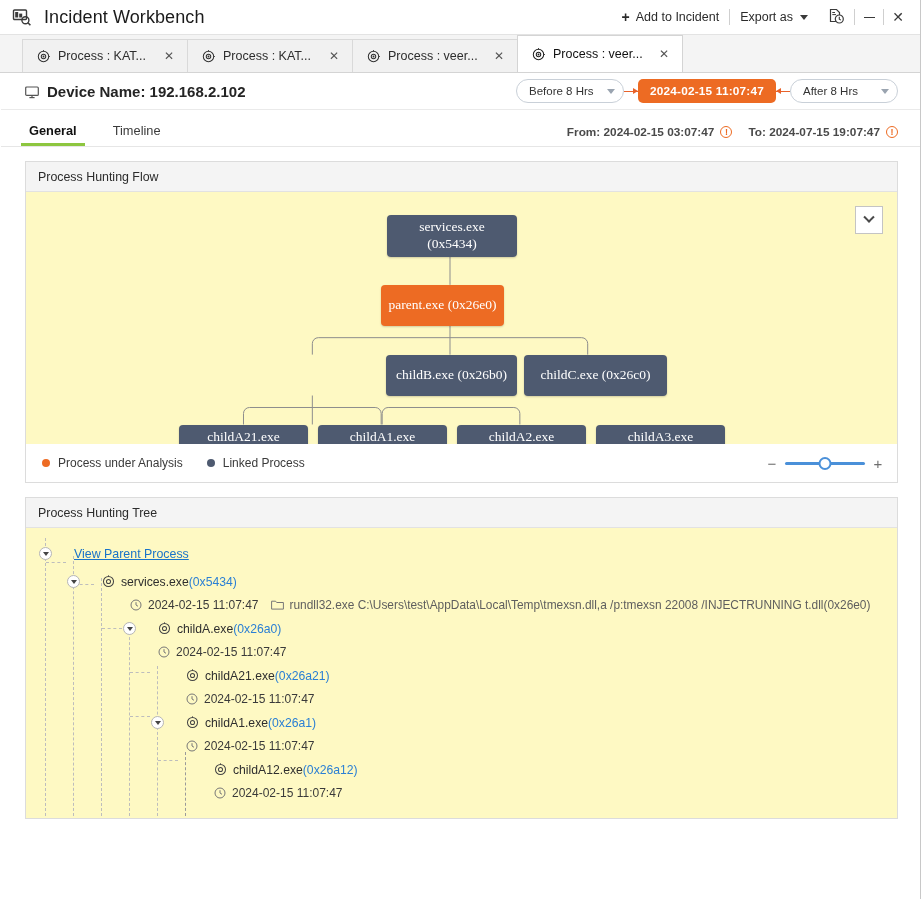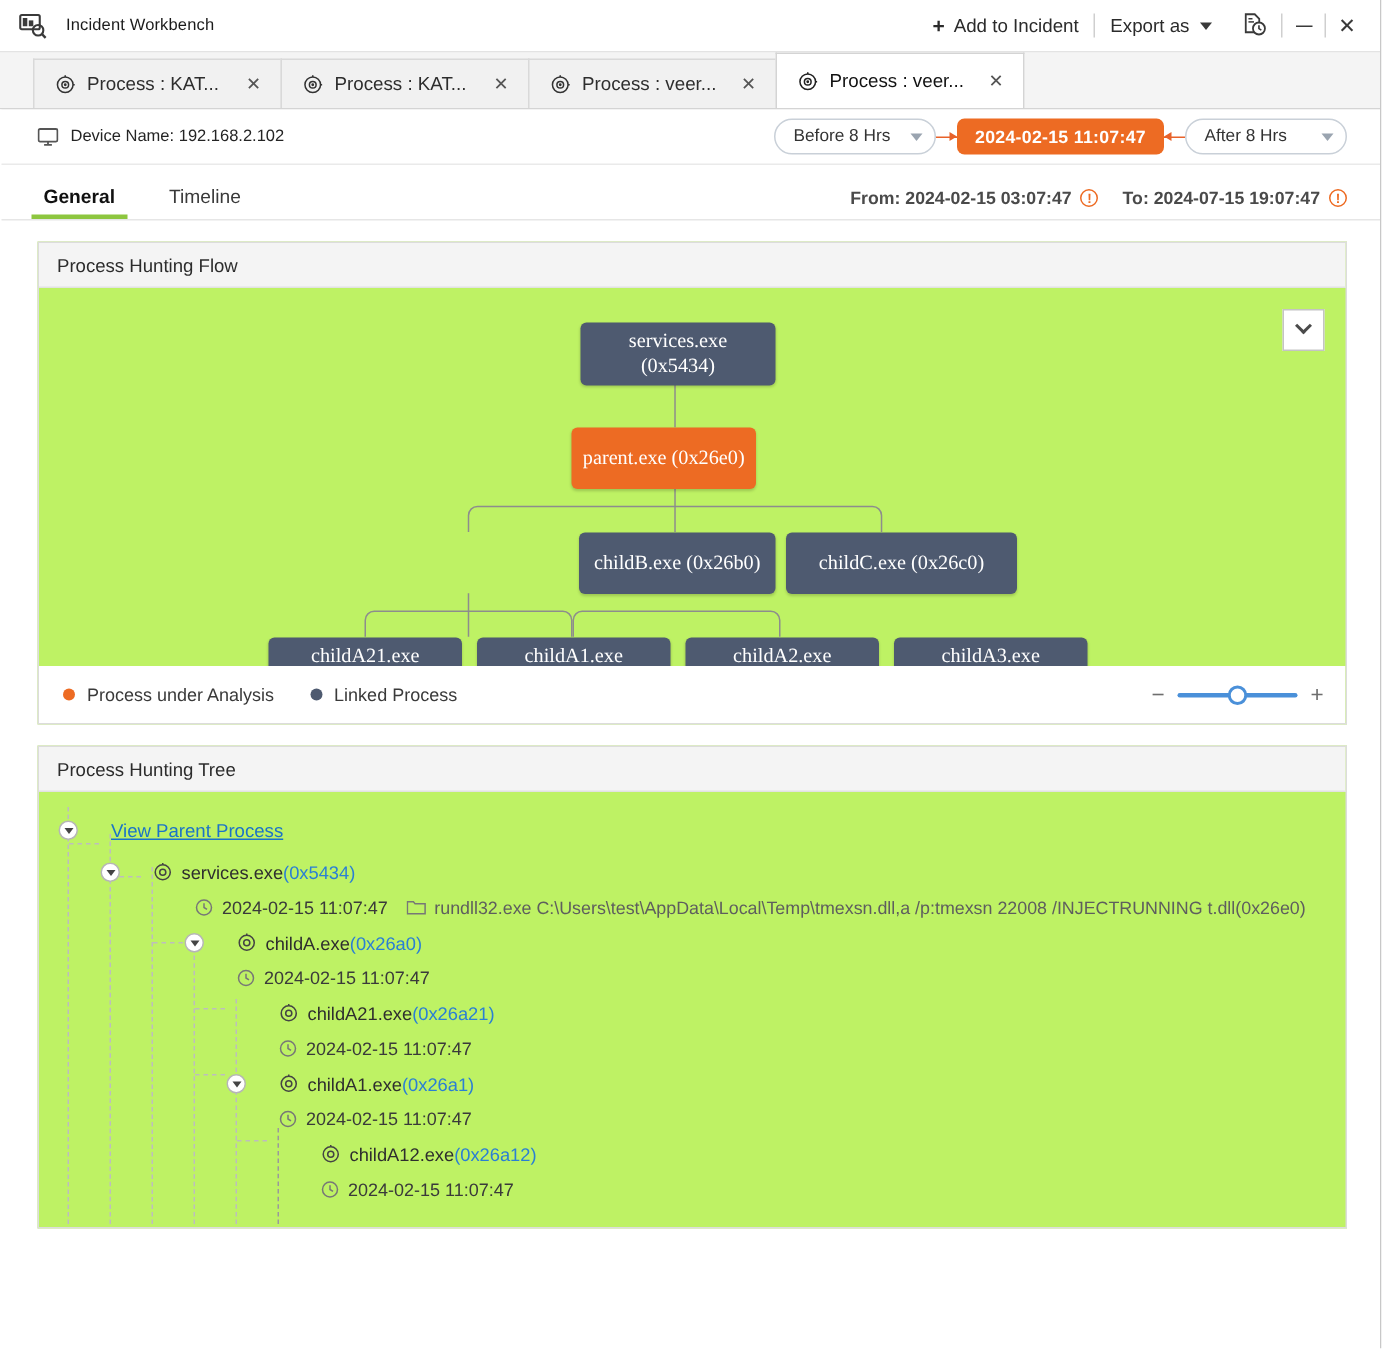--- a/index.html
+++ b/index.html
@@ -22,21 +22,21 @@
     position: relative;
     height: 35px;
     background: #fff;
     border-bottom: 1px solid #e3e3e3;
     display: flex;
     align-items: center;
     padding: 0 8px 0 12px;
   }
   .app-icon { width: 20px; height: 20px; flex: 0 0 auto; margin-right: 12px; }
   .app-title {
-    font-size: 11px;
+    font-size: 18px;
     color: #1b1b1b;
     letter-spacing: .1px;
   }
   .title-actions {
     margin-left: auto;
     display: flex;
     align-items: center;
     gap: 0px;
     font-size: 12.5px;
     color: #2b2b2b;
@@ -115,21 +115,21 @@
 
   
   .device-row {
     height: 37px;
     display: flex;
     align-items: center;
     padding: 0 22px 0 24px;
     border-bottom: 1px solid #eaeaea;
   }
   .monitor-icon { width: 14px; height: 13px; margin-right: 8px; }
-  .device-text { font-size: 11px; color: #242424; }
+  .device-text { font-size: 15px; color: #242424; font-weight: bold; }
   .time-controls {
     margin-left: auto;
     display: flex;
     align-items: center;
   }
   .tsel {
     width: 108px; height: 24px;
     border: 1px solid #c9d0d8;
     border-radius: 12px;
     background: #fff;
@@ -201,21 +201,21 @@
     border: 1.3px solid #ed6b23; border-radius: 50%;
     color: #ed6b23; font-size: 9px; font-weight: bold;
     display: flex; align-items: center; justify-content: center;
     line-height: 1;
   }
 
   
   .panel {
     margin: 14px 22px 0 24px;
     border: 1px solid #dcdcdc;
-    background: #bef264;
+    background: #fef9c3;
   }
   .panel-head {
     height: 30px;
     background: #f4f4f4;
     border-bottom: 1px solid #e2e2e2;
     display: flex; align-items: center;
     padding: 0 12px;
     font-size: 12.4px;
     color: #2c2c2c;
   }
@@ -505,21 +505,21 @@
 
         <div class="node" style="left:361px;top:23px;width:130px;height:42px;">
           <span><span>services.exe</span><br><span>(0x5434)</span></span>
         </div>
         <div class="node highlight" style="left:355px;top:93px;width:123px;height:41px;">
           <span>parent.exe (0x26e0)</span>
         </div>
         <div class="node" style="left:360px;top:163px;width:131px;height:41px;">
           <span>childB.exe (0x26b0)</span>
         </div>
-        <div class="node" style="left:498px;top:163px;width:154px;height:41px;">
+        <div class="node" style="left:498px;top:163px;width:143px;height:41px;">
           <span>childC.exe (0x26c0)</span>
         </div>
         <div class="node" style="left:153px;top:233px;width:129px;height:42px;">
           <span><span>childA21.exe</span><br><span>(0x26a21)</span></span>
         </div>
         <div class="node" style="left:292px;top:233px;width:129px;height:42px;">
           <span><span>childA1.exe</span><br><span>(0x26a1)</span></span>
         </div>
         <div class="node" style="left:431px;top:233px;width:129px;height:42px;">
           <span><span>childA2.exe</span><br><span>(0x26a2)</span></span>

